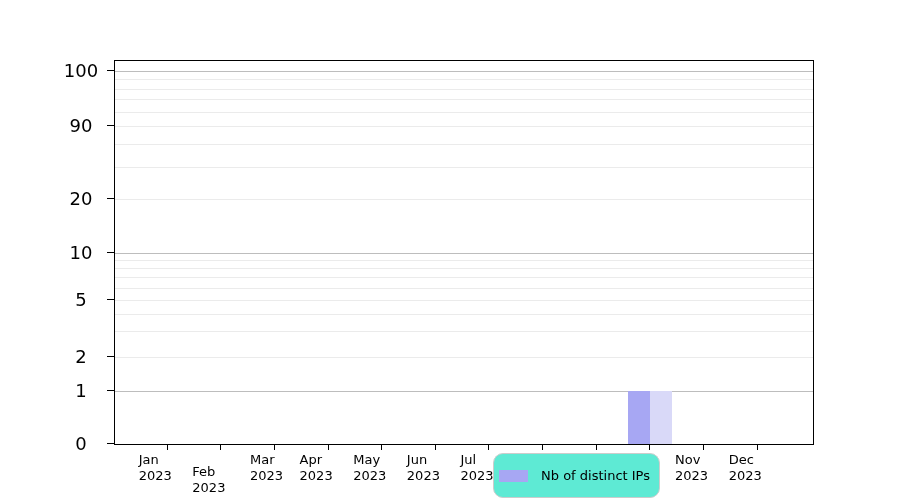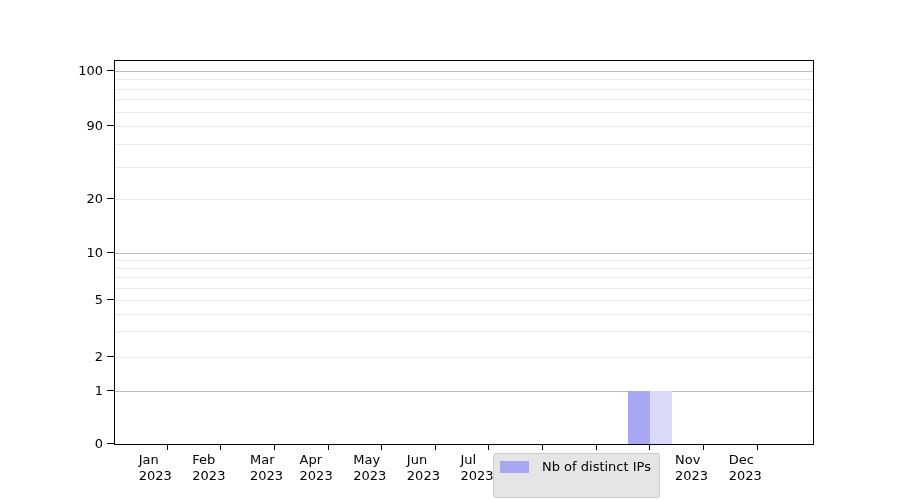--- a/index.html
+++ b/index.html
@@ -36,22 +36,22 @@
     left: 0;
     width: 100%;
     height: 1px;
   }
   .gridline.major { background: #bdbdbd; }
   .gridline.minor { background: #ebebeb; }
   .bar { position: absolute; }
   .ytick-label {
     position: absolute;
     width: 44px;
-    text-align: right;
-    font-size: 13px;
+    text-align: center;
+    font-size: 18px;
     line-height: 13px;
     color: #000000;
   }
   .ytick-mark {
     position: absolute;
     width: 7px;
     height: 1px;
     background: #000000;
   }
   .xtick-mark {
@@ -67,26 +67,27 @@
     font-size: 13px;
     line-height: 16px;
     color: #000000;
   }
   .legend {
     position: absolute;
     left: 378px;
     top: 392px;
     width: 167px;
     height: 45px;
-    background: #e5e5e5;
+    background: #5eead4;
     border: 1px solid #cccccc;
-    border-radius: 3px;
+    border-radius: 10px;
     box-sizing: border-box;
     padding: 4px 9px 4px 6px;
     display: flex;
+    flex-direction: column;
     justify-content: space-around;
     z-index: 5;
   }
   .legend-row {
     display: flex;
     align-items: center;
     justify-content: flex-end;
     height: 17px;
   }
   .legend-swatch {
@@ -155,21 +156,21 @@
       <div class="ytick-mark" style="left: 107px; top: 70px;"></div>
       <div class="ytick-label" style="left: 59px; top: 64px;">100</div>
     </div>
   <div id="xaxis">
       <div class="xtick-mark" style="left: 166.7px; top: 444px;"></div>
       <div class="xtick-label" style="left: 138.7px; top: 452px;">
         <div>Jan</div>
         <div>2023</div>
       </div>
       <div class="xtick-mark" style="left: 220.33px; top: 444px;"></div>
-      <div class="xtick-label" style="left: 192.33px; top: 452px;">
+      <div class="xtick-label" style="left: 192.33px; top: 464px;">
         <div>Feb</div>
         <div>2023</div>
       </div>
       <div class="xtick-mark" style="left: 273.96px; top: 444px;"></div>
       <div class="xtick-label" style="left: 250px; top: 452px;">
         <div>Mar</div>
         <div>2023</div>
       </div>
       <div class="xtick-mark" style="left: 327.59px; top: 444px;"></div>
       <div class="xtick-label" style="left: 299.59px; top: 452px;">

